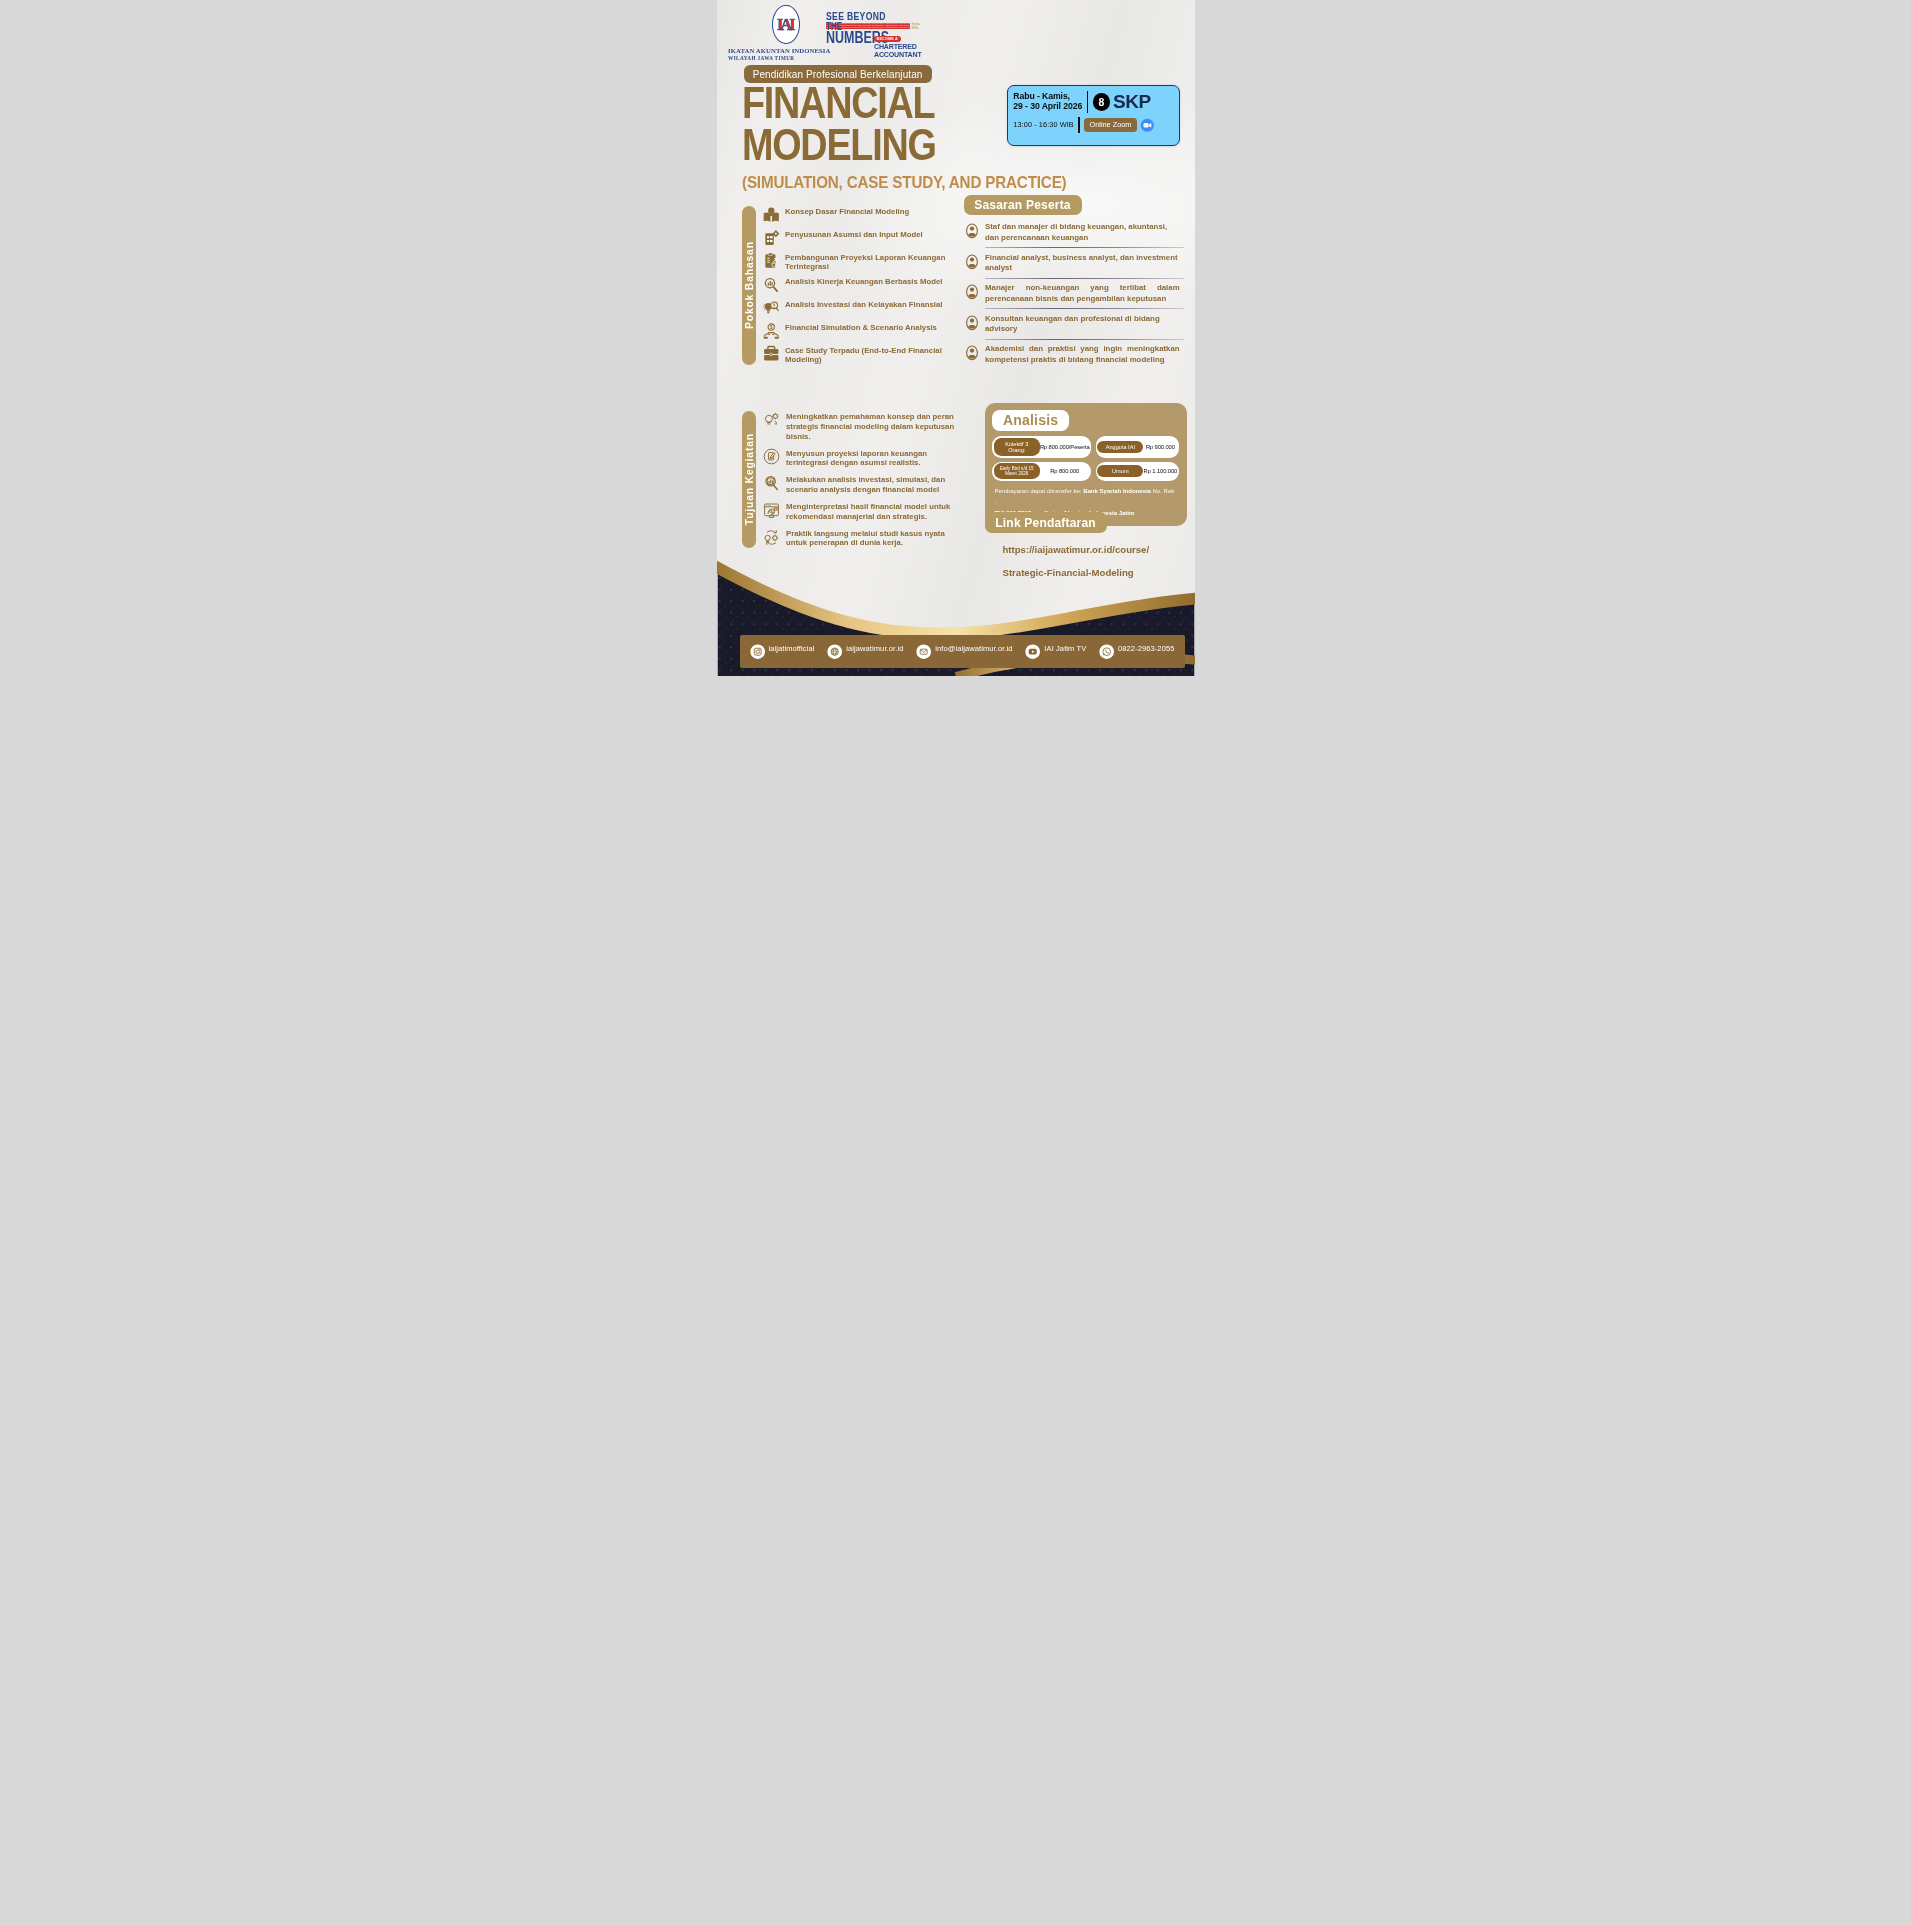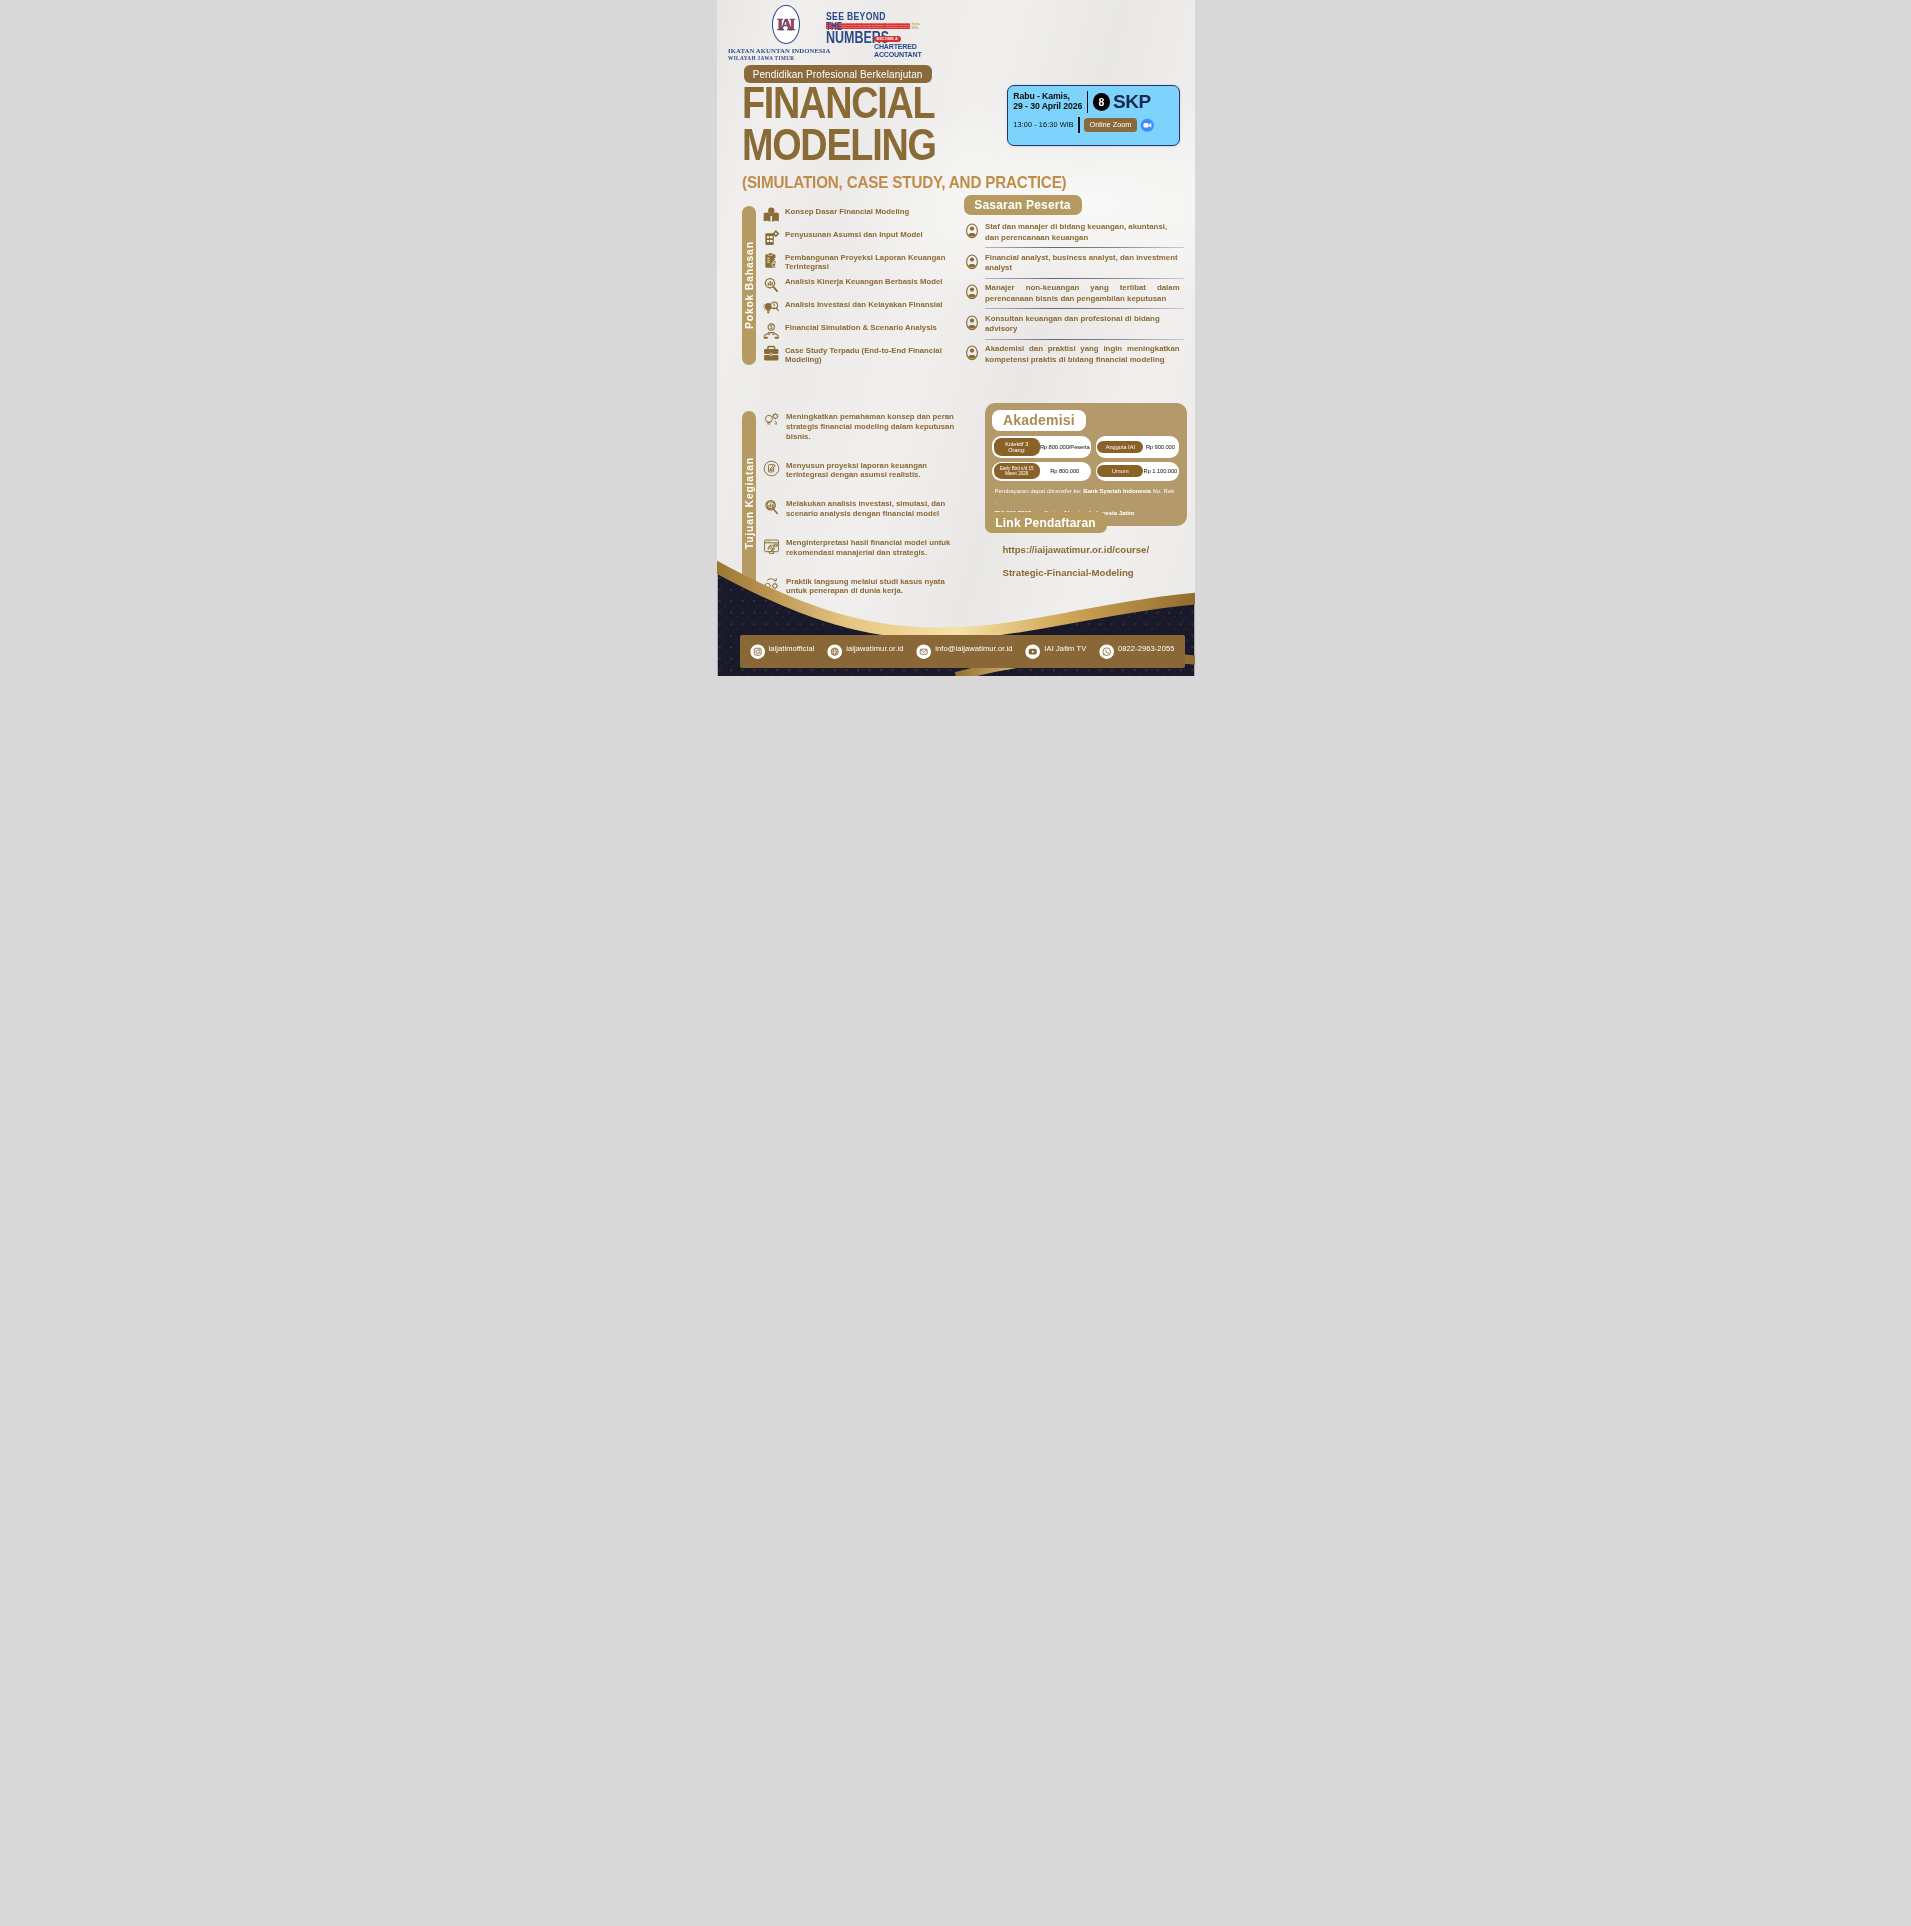--- a/index.html
+++ b/index.html
@@ -75,21 +75,21 @@
   .spill{display:inline-block;background:#b59a62;color:#fff;font-weight:700;font-size:12px;
     padding:3.1px 10.8px;border-radius:7px;letter-spacing:0.2px;text-align:center;}
   .sasaran .items{margin-top:5.4px;}
   .sitem{display:flex;gap:5.4px;align-items:flex-start;padding:1.9px 0;}
   .sitem .sic{flex:0 0 16px;height:18.5px;}
   .sitem .stx{font-size:8px;font-weight:700;color:#8a6a35;line-height:1.26;transform:scaleX(.98);transform-origin:left top;}
   .sitem .stx.just{text-align:justify;}
   .ssep{height:1.2px;margin:2.7px 0 2.7px 21.6px;
     background:linear-gradient(90deg,#b9b2bb,#6e6470 35%,#8d8391 65%,#cfc9cf);border-radius:0.8px;}
   .tujuan{position:absolute;left:25.4px;top:411px;width:235px;display:flex;gap:6.2px;}
-  .tujuan .items{display:flex;flex-direction:column;gap:18px;width:200px;align-items:center;}
+  .tujuan .items{display:flex;flex-direction:column;gap:6px;width:200px;align-items:center;}
   .tujuan .litem .ic{flex:0 0 19px;height:19px;}
   
   .invest{position:absolute;left:268px;top:403px;width:202px;background:#b49a6a;border-radius:10px;
     box-sizing:border-box;padding:7px 7.7px 6.2px;}
   .ipill{display:inline-block;background:#fff;color:#a98d52;font-size:14px;font-weight:700;
     padding:2.3px 10.8px;border-radius:7.7px;letter-spacing:0.2px;}
   .pgrid{display:grid;grid-template-columns:1fr 1fr;gap:4.2px 4.6px;margin-top:5.8px;}
   .prow{background:#fff;border-radius:9.2px;padding:1.5px;display:flex;align-items:center;min-height:17px;box-sizing:border-box;}
   .plab{background:#8a6228;color:#fff;border-radius:7.3px;font-size:5.6px;padding:2.7px 3.1px;
     flex:0 0 40px;text-align:center;line-height:1.15;}
@@ -407,21 +407,21 @@
               <circle cx="30" cy="23" r="5"></circle>
               <path d="M30 15.5v3M30 27.5v3M22.5 23h3M34.5 23h3M25 18l2 2M35 28l-2-2M25 28l2-2M35 18l-2 2"></path>
             </svg>
         </span>
         <span class="tx">Praktik langsung melalui studi kasus nyata untuk penerapan di dunia kerja.</span>
       </div>
     </div>
   </section>
 
   <section class="invest">
-    <div class="ipill">Akademisi</div>
+    <div class="ipill">Analisis</div>
     <div class="pgrid">
       <div class="prow">
         <span class="plab">Kolektif 3 Orang:</span>
         <span class="pval">Rp 800.000/Peserta</span>
       </div>
       <div class="prow">
         <span class="plab">Anggota IAI</span>
         <span class="pval">Rp 900.000</span>
       </div>
       <div class="prow">

